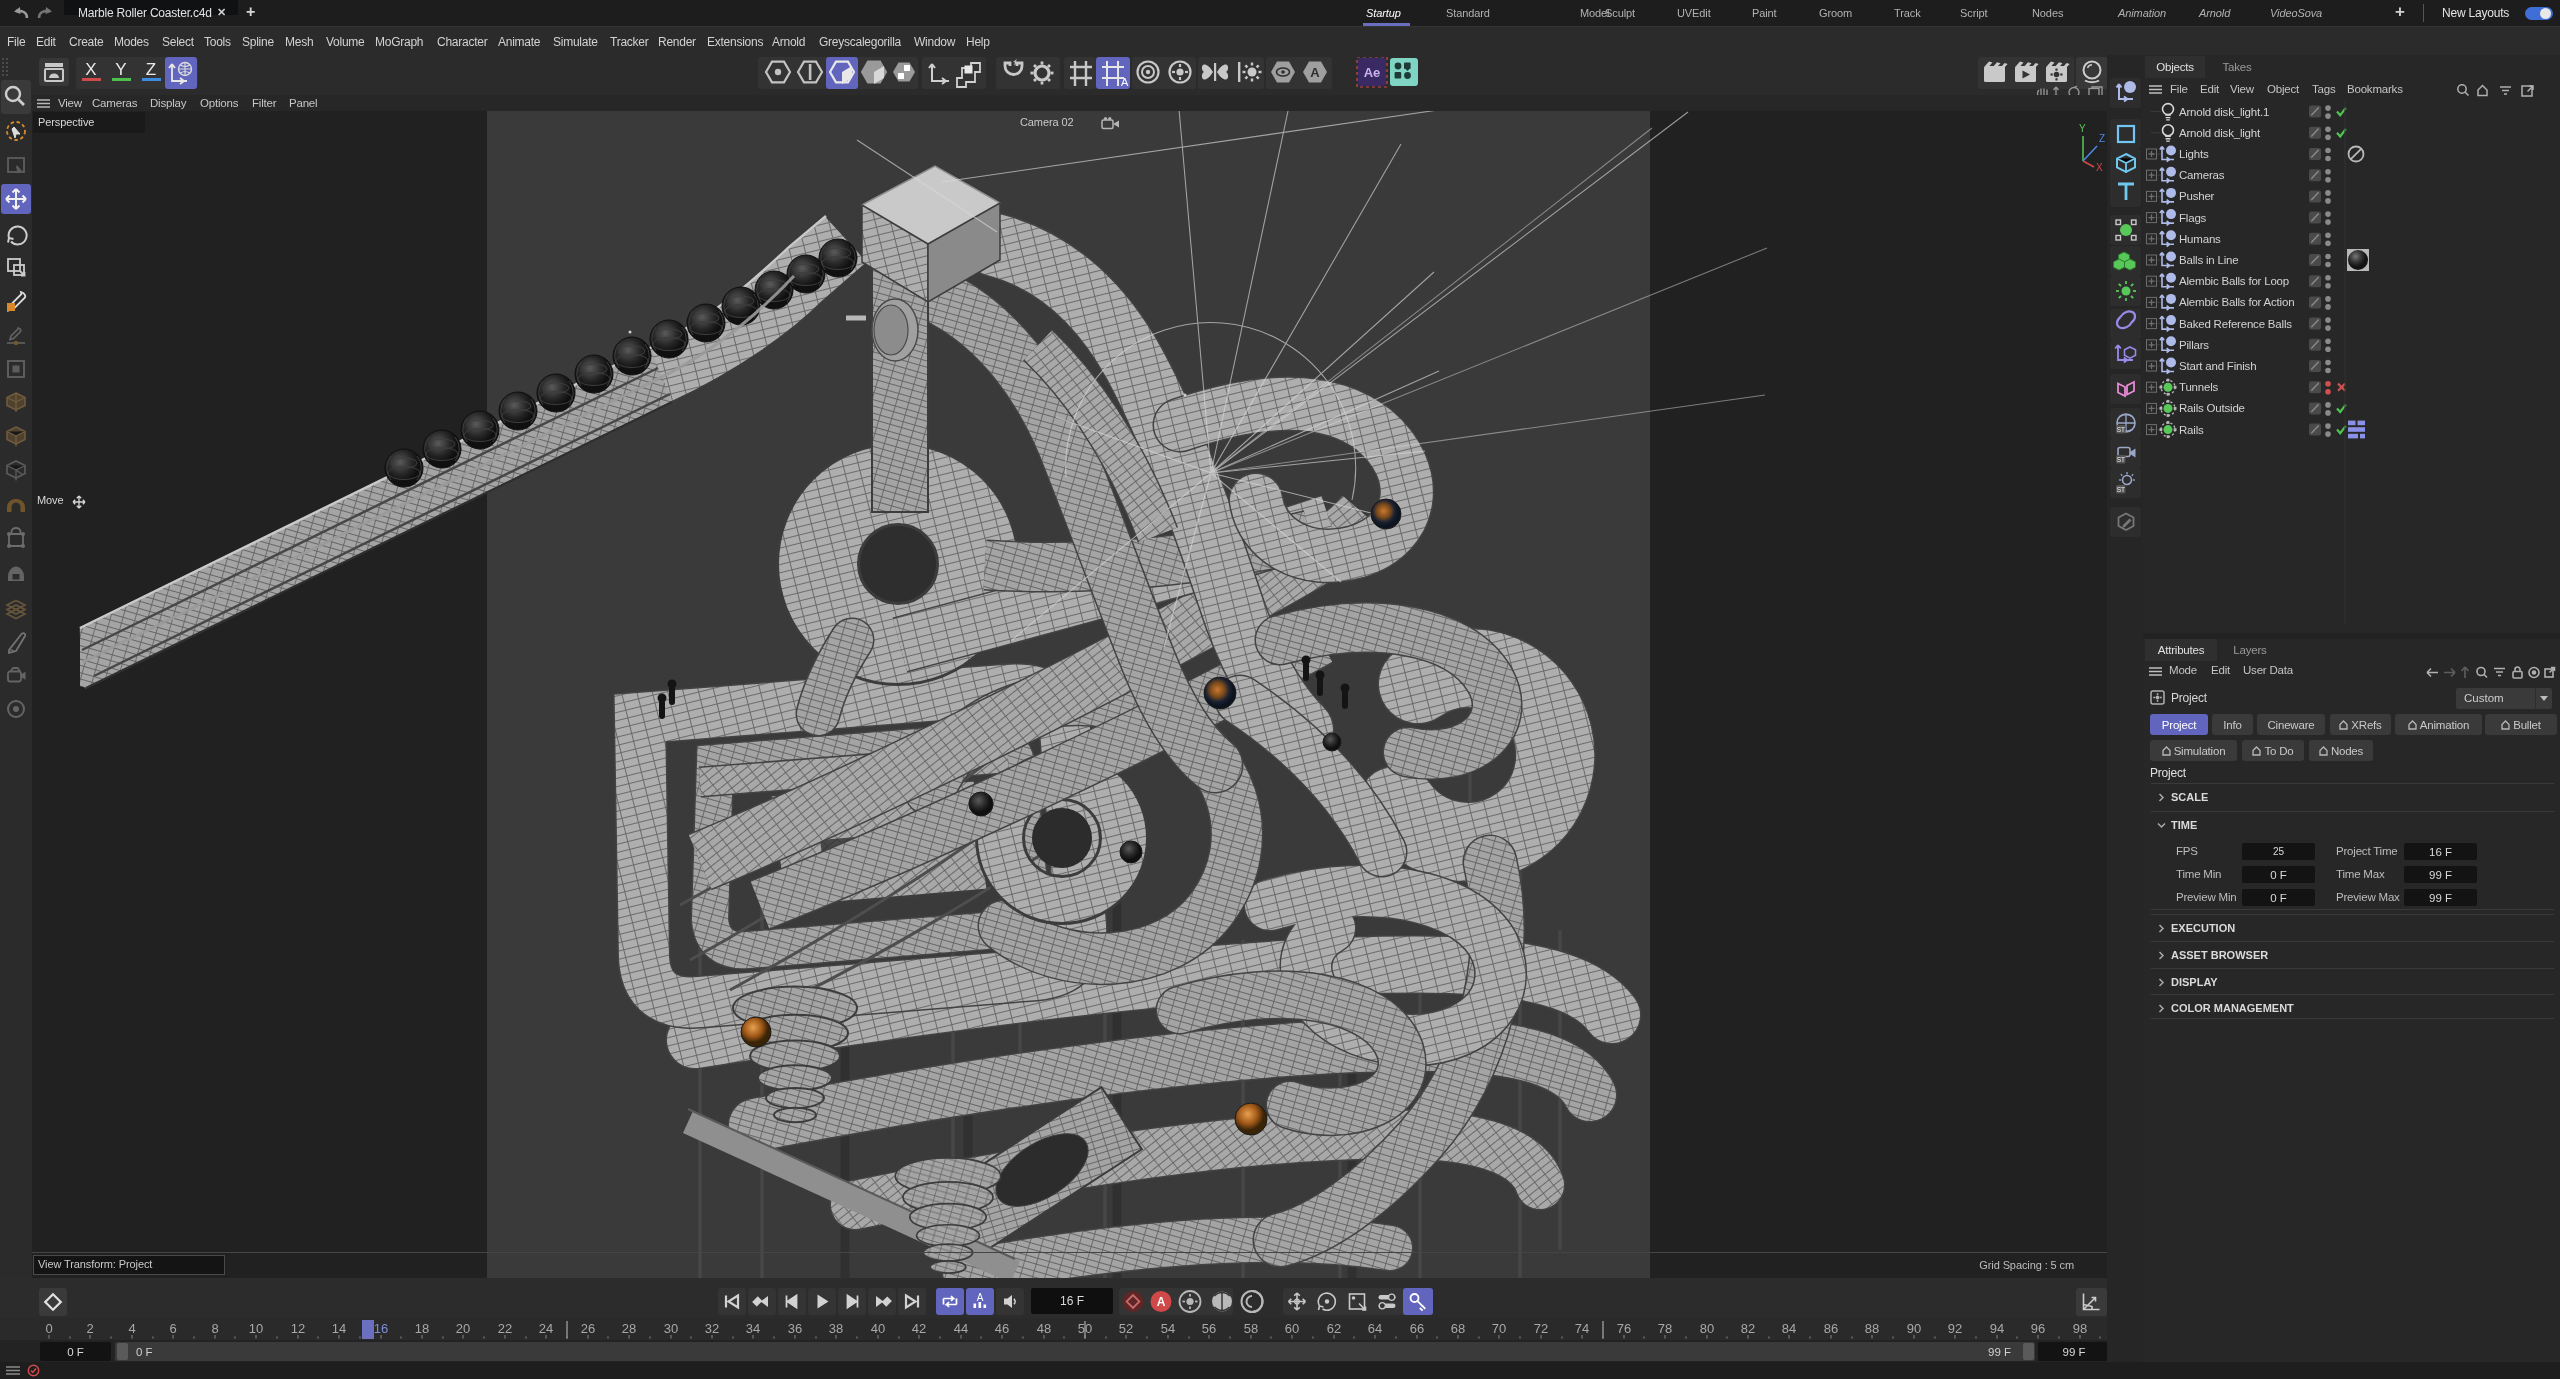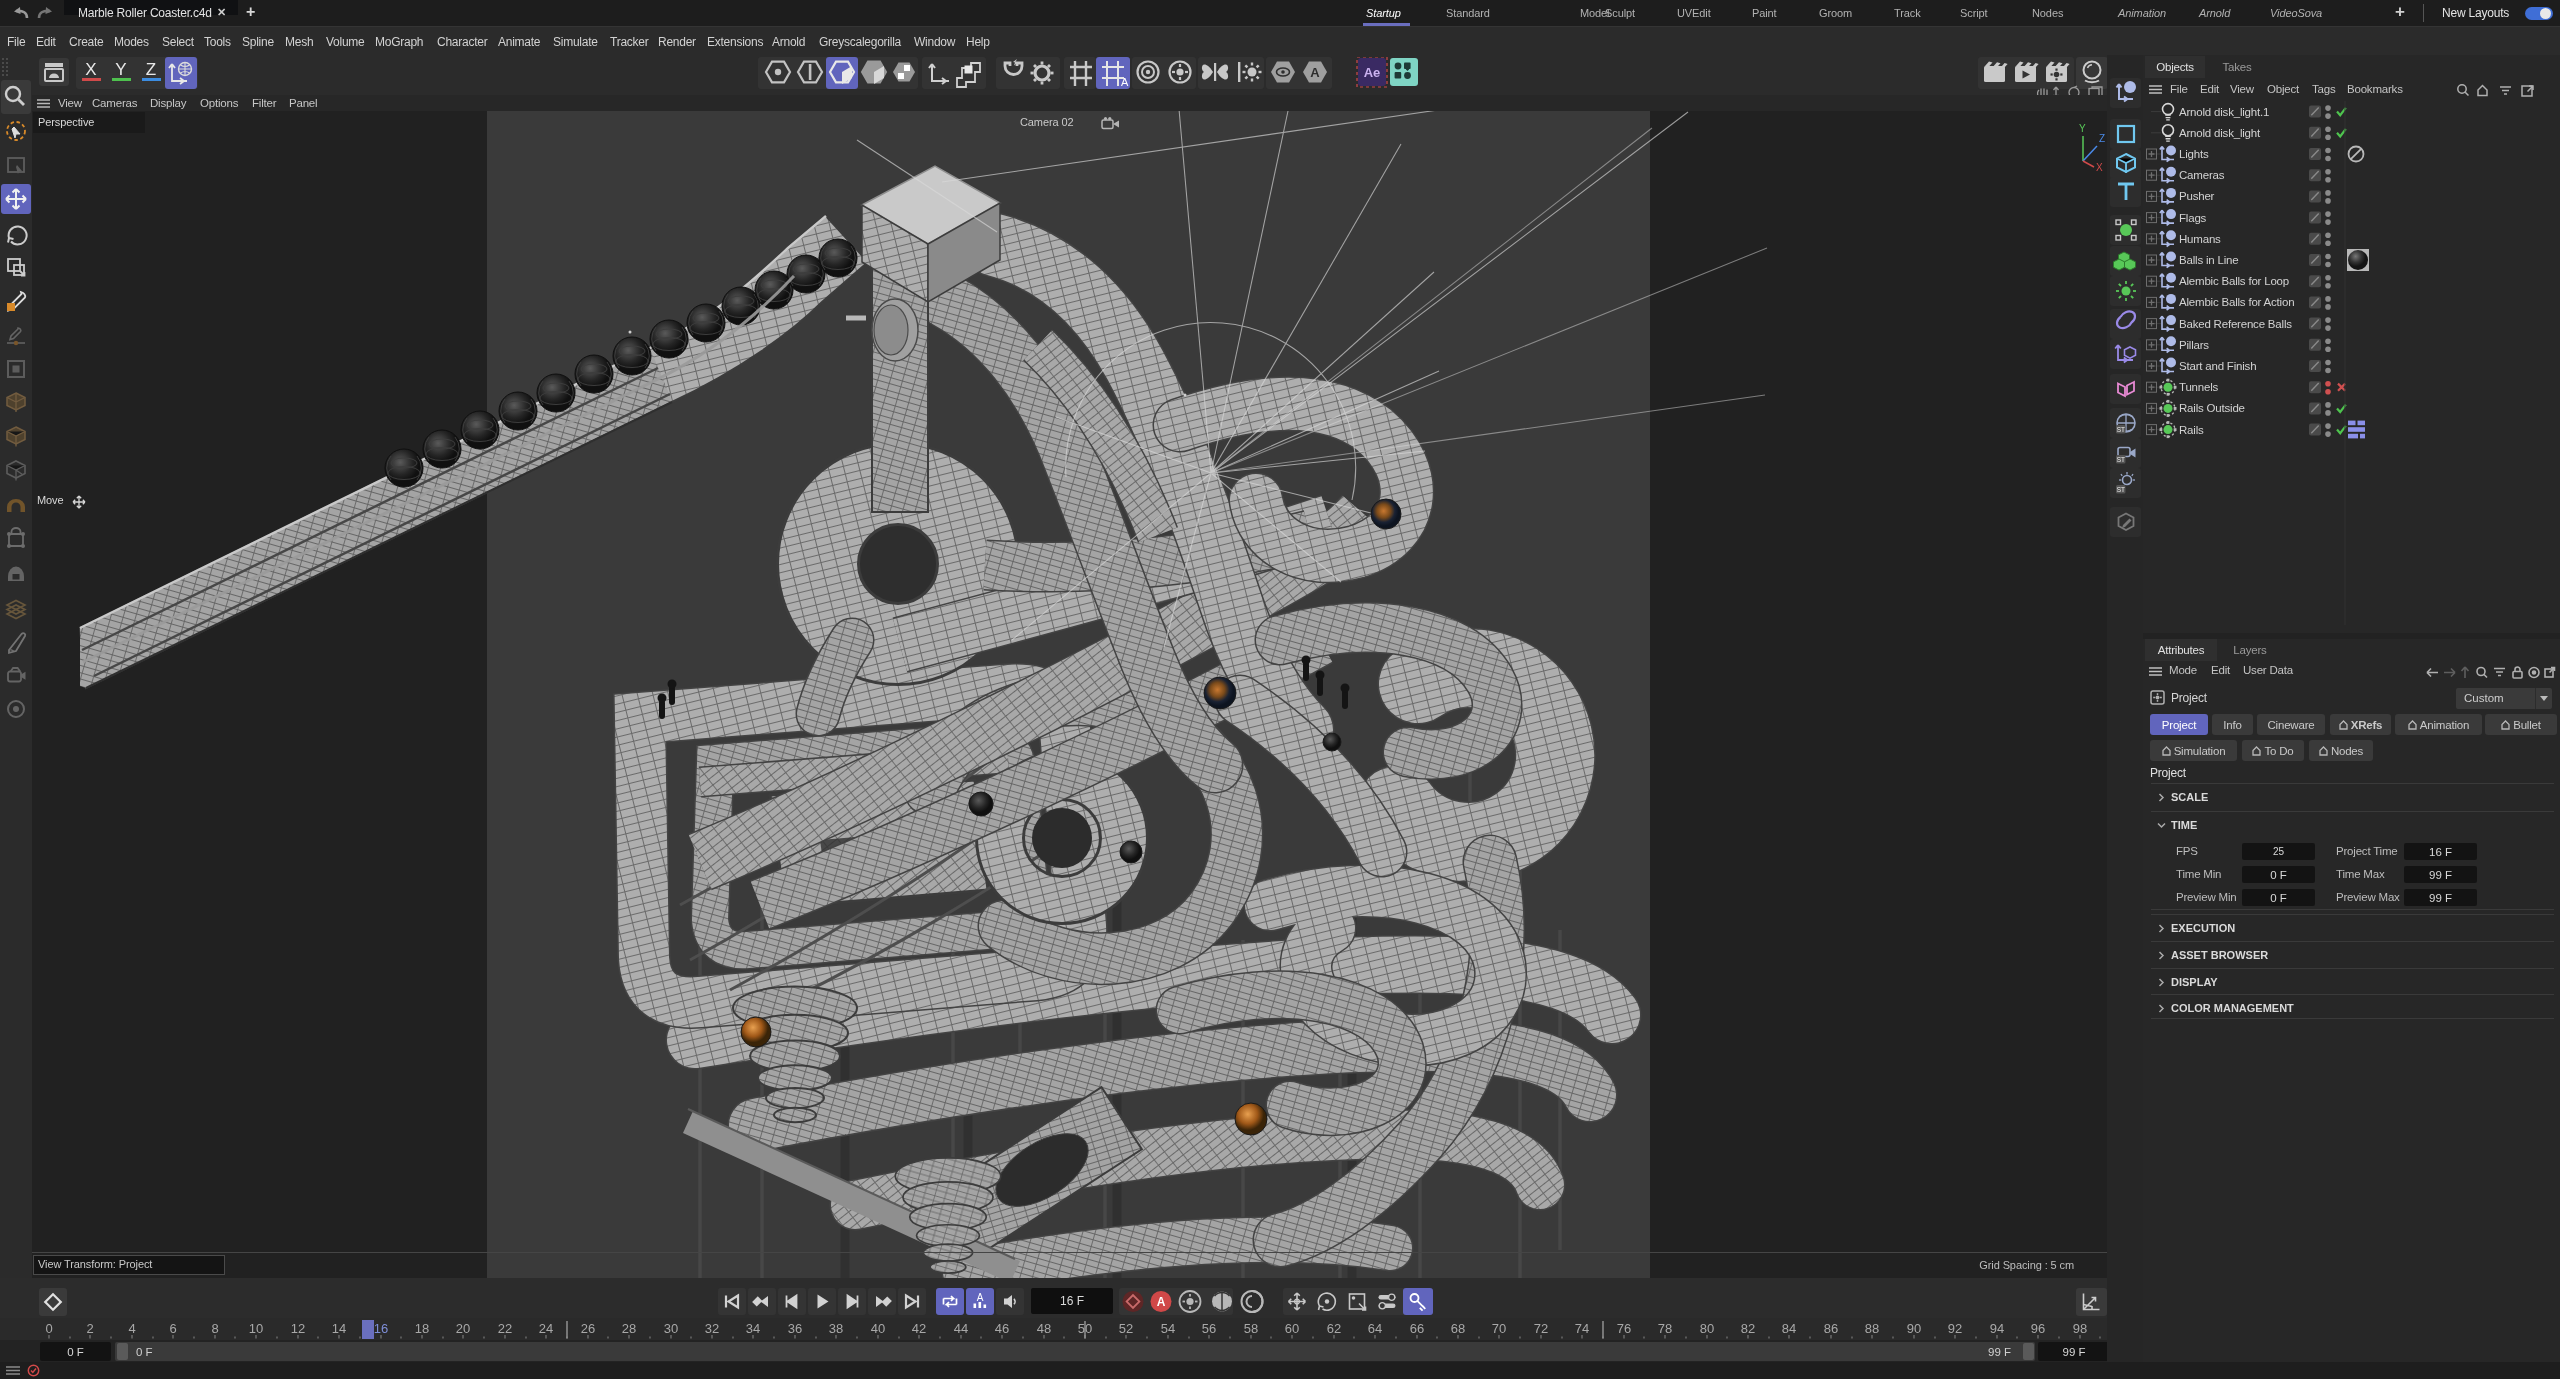--- a/index.html
+++ b/index.html
@@ -1309,21 +1309,21 @@
     </svg>
 <div class="pmenu" style="left:2171px;top:691px;font-size:12px;color:#d5d5d5">Project</div>
 <div class="abs" style="left:2456px;top:688px;width:96px;height:21px;background:#3a3a3a;border-radius:2px">
  <div class="abs" style="left:8px;top:0px;font-size:11.5px;color:#cdcdcd;line-height:21px">Custom</div>
  <div class="abs" style="left:79px;top:0;width:1px;height:21px;background:#2c2c2c"></div>
  <div class="abs" style="left:84px;top:8px;width:0;height:0;border-left:4px solid transparent;border-right:4px solid transparent;border-top:5px solid #bbb"></div>
     </div>
 <div class="abtn" style="left:2150px;top:714px;width:58px;background:#6165bd;color:#fff;">Project</div>
 <div class="abtn" style="left:2212px;top:714px;width:41px;">Info</div>
 <div class="abtn" style="left:2257px;top:714px;width:68px;">Cineware</div>
-<div class="abtn" style="left:2330px;top:714px;width:61px;font-weight:bold;"><svg width="9" height="10" viewBox="0 0 9 10" style="vertical-align:-1px;margin-right:3px">
+<div class="abtn" style="left:2330px;top:714px;width:61px;"><svg width="9" height="10" viewBox="0 0 9 10" style="vertical-align:-1px;margin-right:3px">
         <path d="M1 9 V4.5 l3.5-3.5 3.5 3.5 V9 z" fill="none" stroke="#b8b8b8" stroke-width="1.3"></path>
       </svg>XRefs</div>
 <div class="abtn" style="left:2395px;top:714px;width:87px;"><svg width="9" height="10" viewBox="0 0 9 10" style="vertical-align:-1px;margin-right:3px">
         <path d="M1 9 V4.5 l3.5-3.5 3.5 3.5 V9 z" fill="none" stroke="#b8b8b8" stroke-width="1.3"></path>
       </svg>Animation</div>
 <div class="abtn" style="left:2485px;top:714px;width:72px;"><svg width="9" height="10" viewBox="0 0 9 10" style="vertical-align:-1px;margin-right:3px">
         <path d="M1 9 V4.5 l3.5-3.5 3.5 3.5 V9 z" fill="none" stroke="#b8b8b8" stroke-width="1.3"></path>
       </svg>Bullet</div>
 <div class="abtn" style="left:2150px;top:740px;width:87px"><svg width="9" height="10" viewBox="0 0 9 10" style="vertical-align:-1px;margin-right:3px">
         <path d="M1 9 V4.5 l3.5-3.5 3.5 3.5 V9 z" fill="none" stroke="#b8b8b8" stroke-width="1.3"></path>

